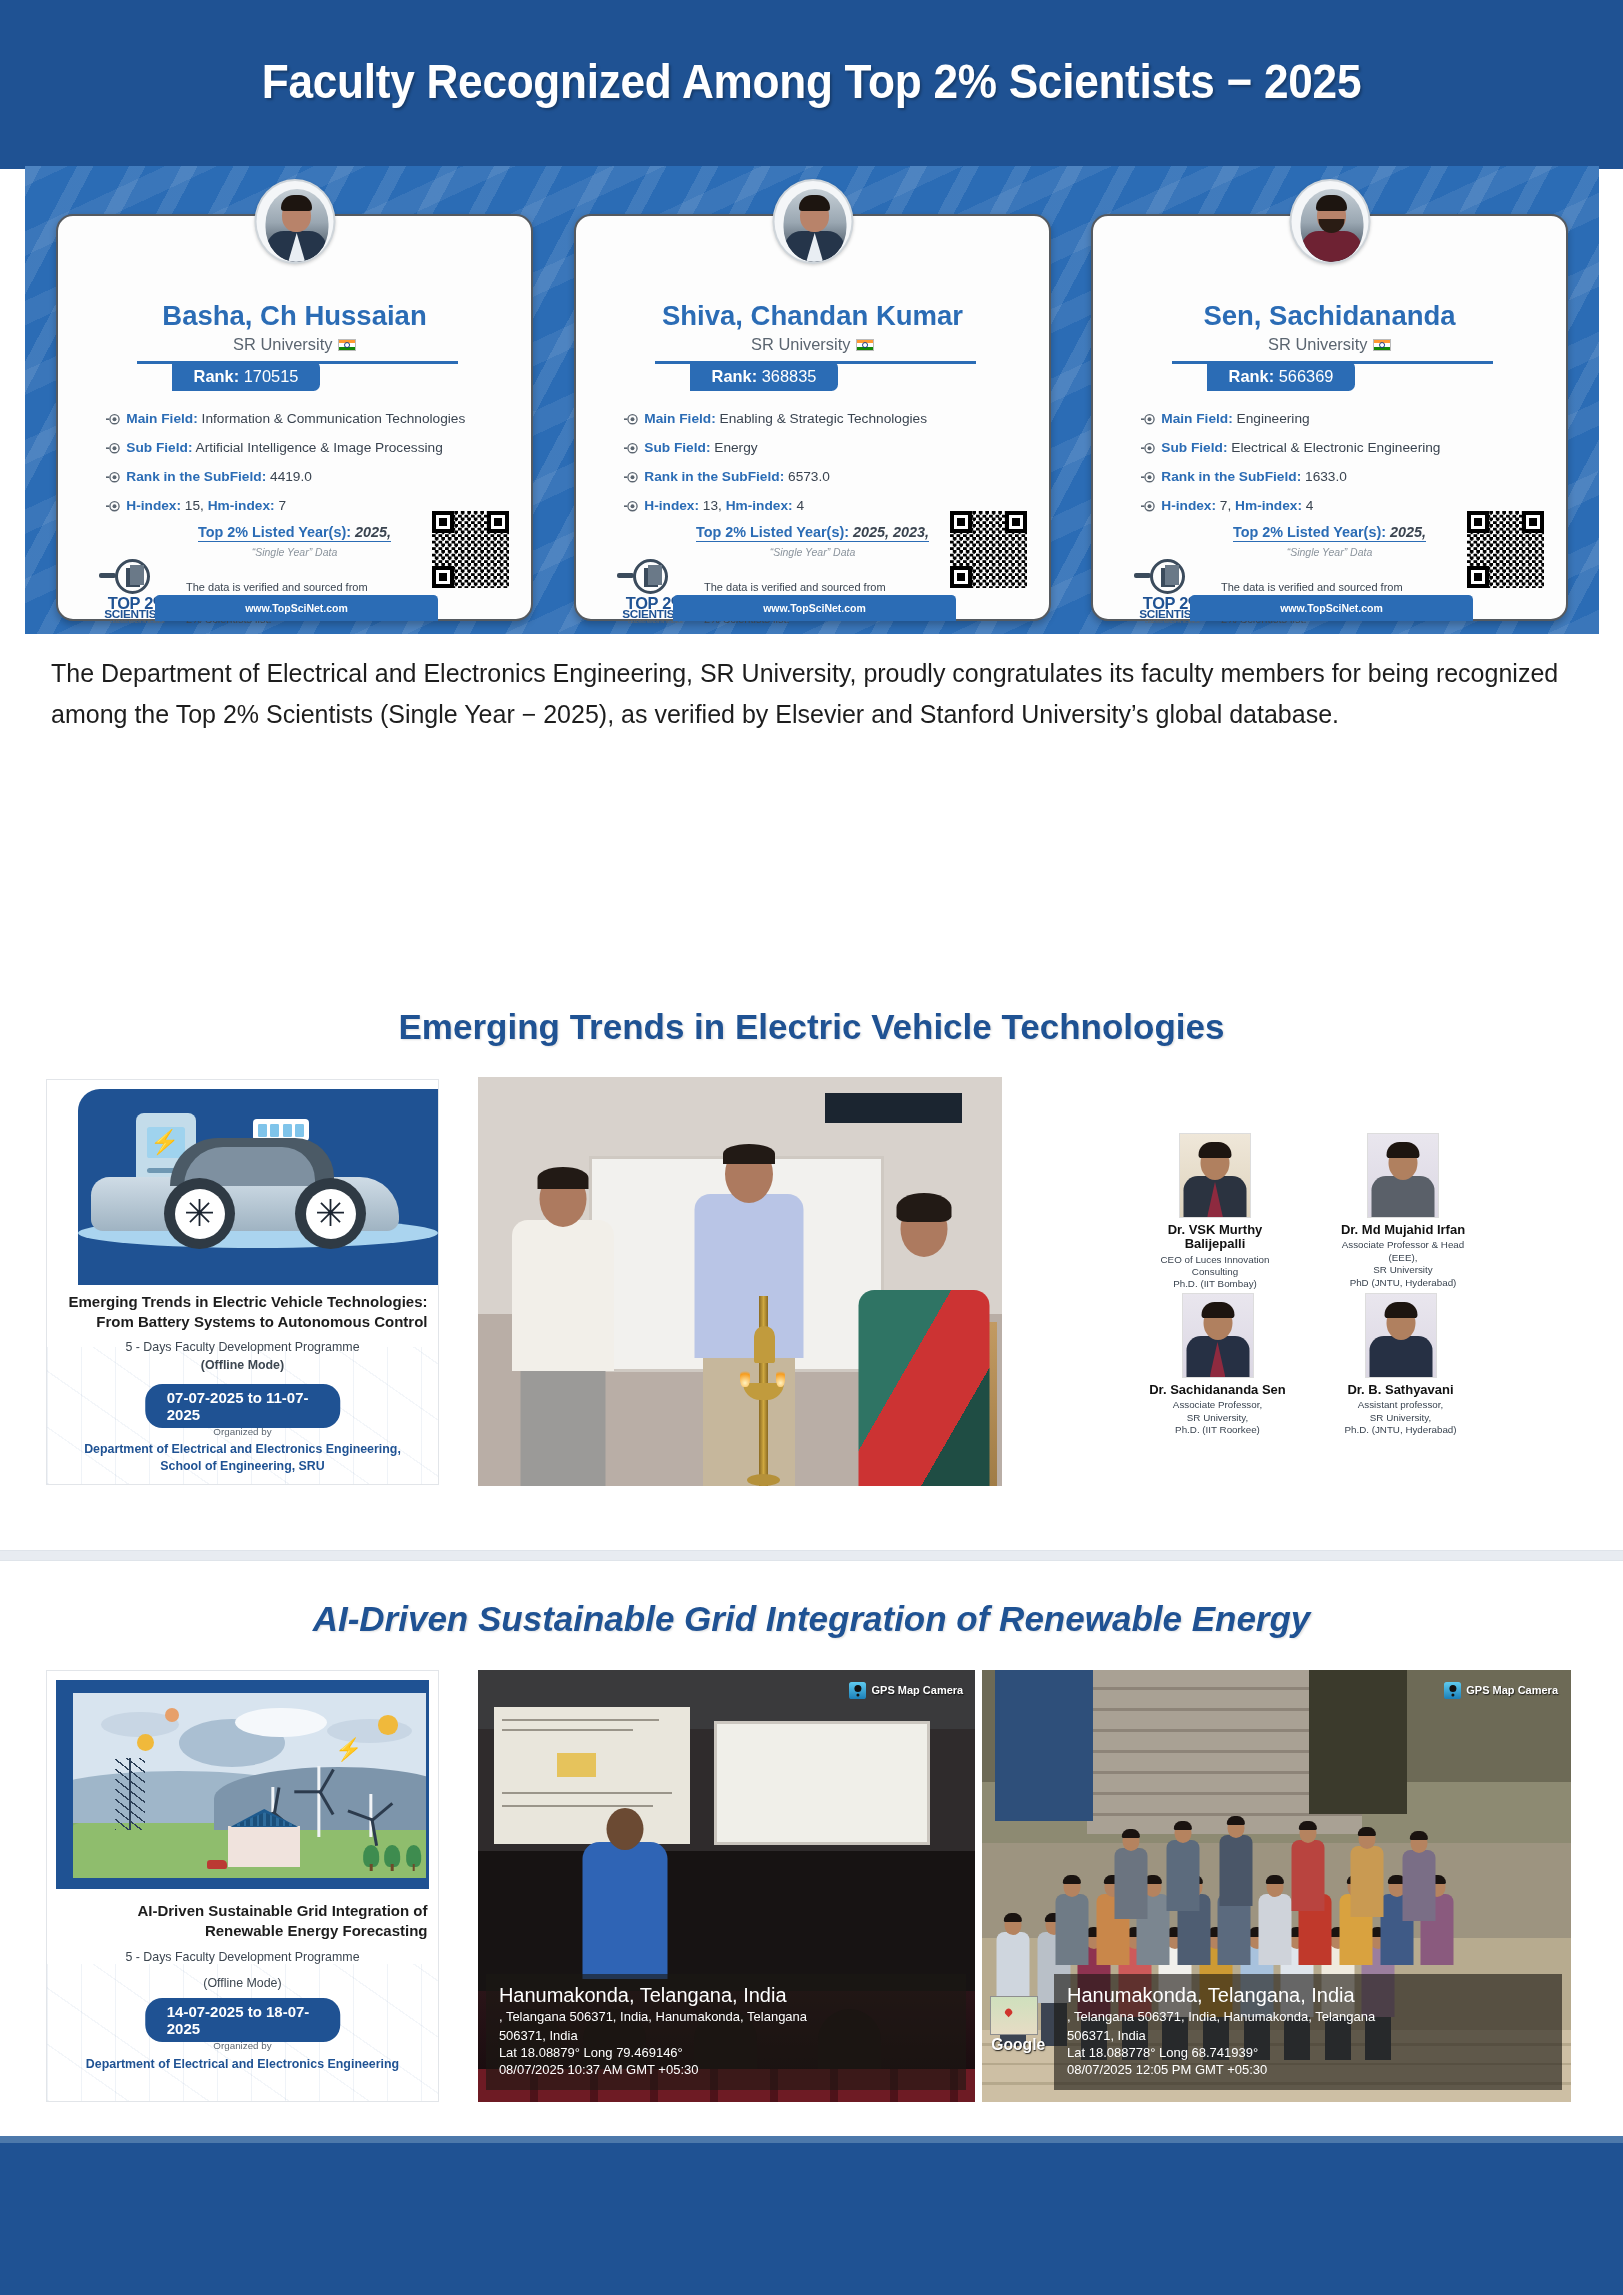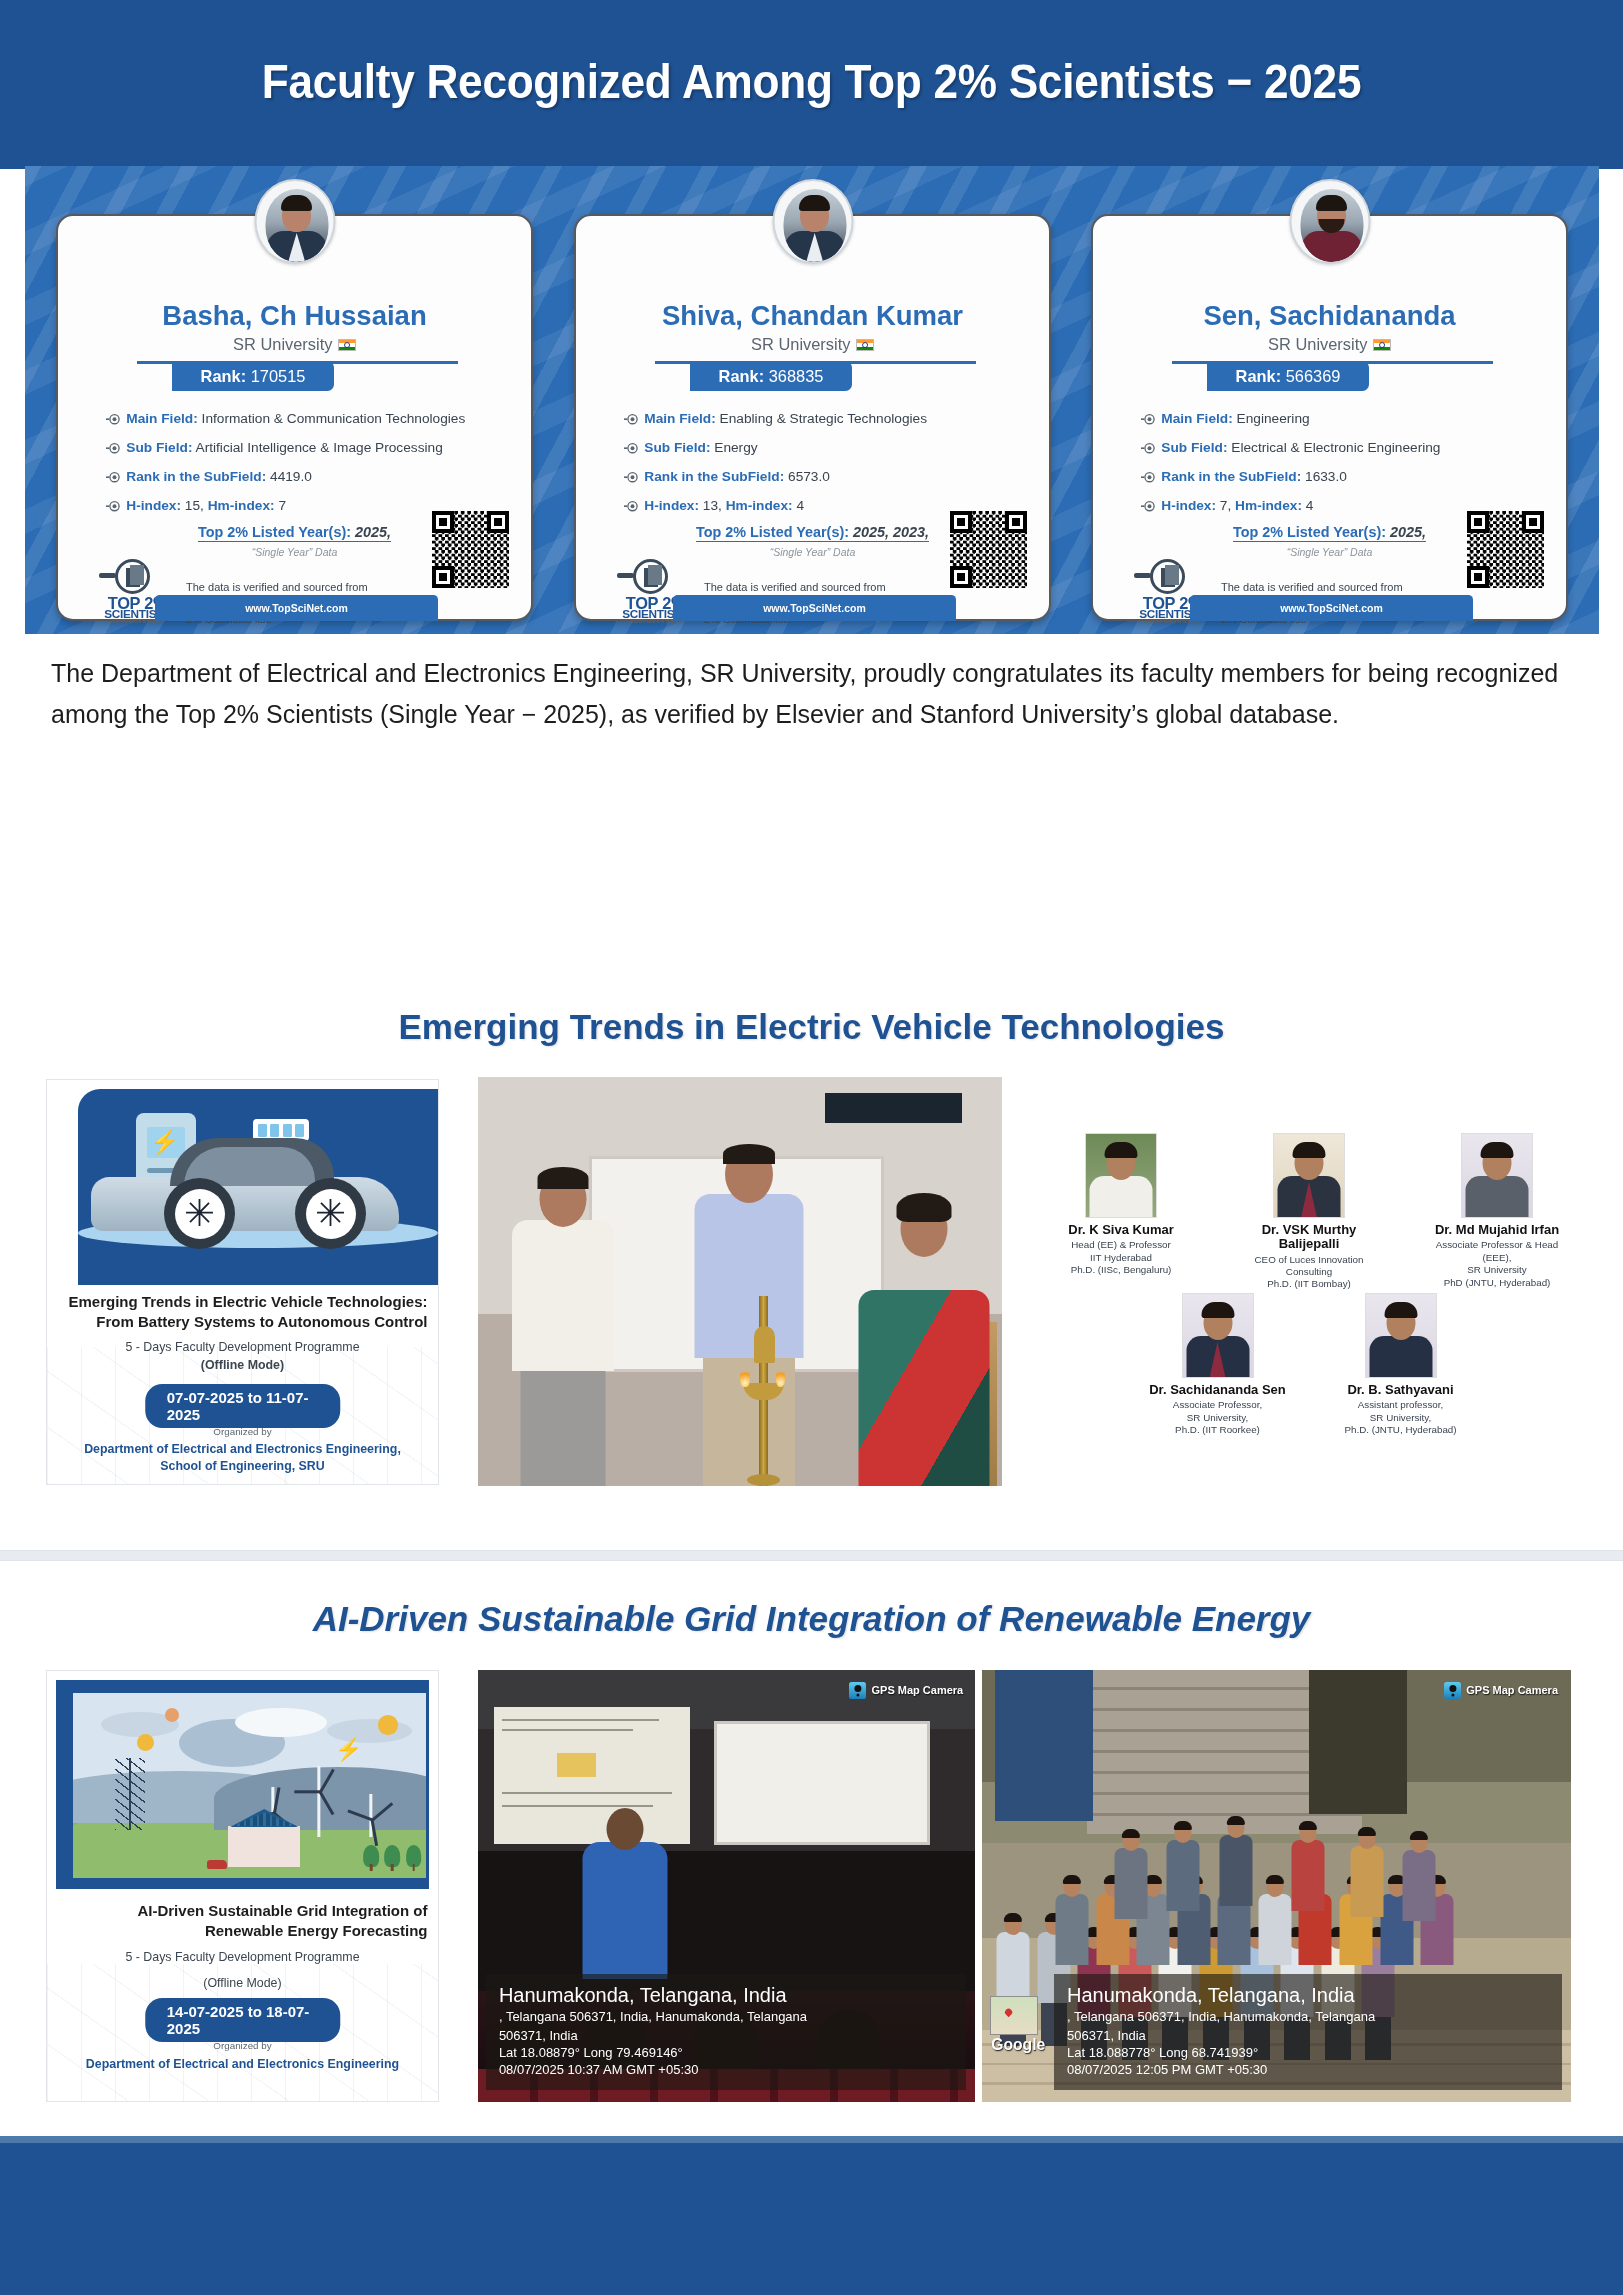--- a/index.html
+++ b/index.html
@@ -105,21 +105,21 @@
   }
   .flag::after{
     content:""; position:absolute; left:50%; top:50%; transform:translate(-50%,-50%);
     width:3.9px;height:3.9px;border:0.7px solid #1b3b86;border-radius:50%;
   }
   .rank-underline {
     position: absolute; left: 79px; top: 145px; width: 321px; height: 3.3px;
     background: #2b6cb5;
   }
   .rank-chip {
-    position: absolute; left: 114px; top: 145px; width: 162px; height: 30px;
+    position: absolute; left: 114px; top: 145px; width: 148px; height: 30px;
     background: #2b6cb5; color: #fff; border-radius: 0 6.5px 6.5px 0;
     display:flex; align-items:center; justify-content:center;
     font-size: 16.4px;
   }
   .rank-chip b { font-weight: bold; margin-right: 4.6px; }
 
   .cert-lines { position: absolute; left: 48px; top: 195px; width: 393px; }
   .cert-line {
     display: flex; align-items: flex-start; gap: 5.9px;
     margin-bottom: 13.7px; font-size: 13.7px; color: #3a4450;
@@ -867,33 +867,20 @@
         <div class="bird"></div>
         <div class="base"></div>
       <div class="f1"></div>
         <div class="f2"></div>
     </div>
   </div>
 
   <div class="rp-wrap">
     <div class="rp-row rp-r1">
       <div class="rp-card">
-        <div class="rp-photo bg1">
-            <div class="b white"></div>
-            <div class="h"></div>
-            <div class="hr"></div>
-          </div>
-        <div class="rp-name">Dr. K Siva Kumar</div>
-        <div class="rp-meta">
-          <div>Head (EE) &amp; Professor</div>
-          <div>IIT Hyderabad</div>
-          <div>Ph.D. (IISc, Bengaluru)</div>
-        </div>
-      </div>
-      <div class="rp-card">
         <div class="rp-photo bg2">
             <div class="b dark"></div>
             <div class="sh"></div>
             <div class="h"></div>
             <div class="hr"></div>
           </div>
         <div class="rp-name">Dr. VSK Murthy Balijepalli</div>
         <div class="rp-meta">
           <div>CEO of Luces Innovation Consulting</div>
           <div></div>

